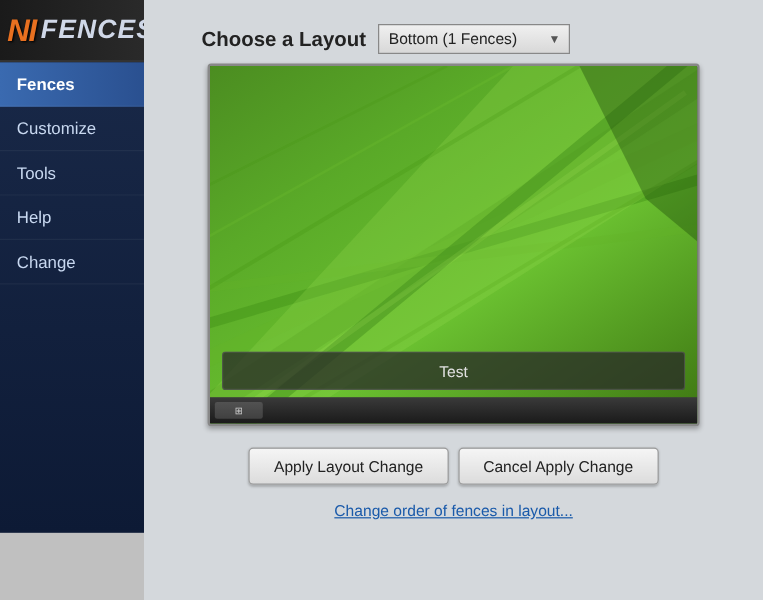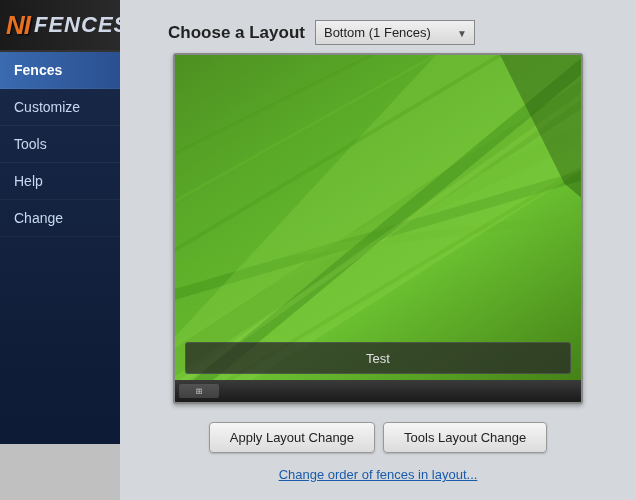--- a/index.html
+++ b/index.html
@@ -123,21 +123,21 @@
 
     #preview-label {
       font-size: 12px;
       color: #444;
       margin-bottom: 6px;
       align-self: center;
     }
 
     #preview-container {
       width: 410px;
-      height: 351px;
+      height: 302px;
       border: 2px solid #888;
       border-radius: 3px;
       overflow: hidden;
       position: relative;
       background: #2a5a18;
       box-shadow: inset 0 0 10px rgba(0,0,0,0.3), 0 2px 4px rgba(0,0,0,0.3);
     }
 
     
     #leaf-bg {
@@ -290,18 +290,18 @@
       <span id="fence-bar-label">Test</span>
     </div>
 
     <div id="taskbar-sim">
       <div class="taskbar-btn">⊞</div>
     </div>
   </div>
 
   <div id="button-row">
     <button class="action-btn">Apply Layout Change</button>
-    <button class="action-btn">Tools Layout Change</button>
+    <button class="action-btn">Cancel Apply Change</button>
   </div>
 
   <a id="change-order-link">Change order of fences in layout...</a>
 
 </div>
 
 </body></html>

